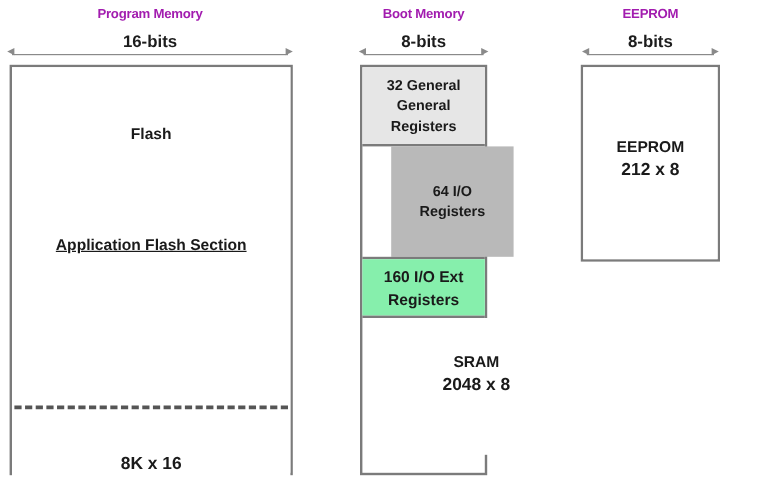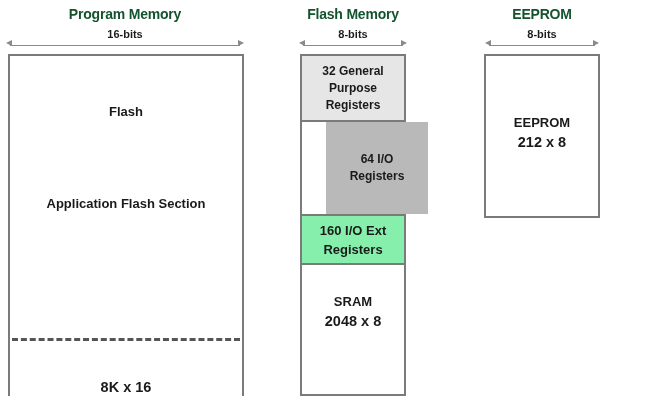--- a/index.html
+++ b/index.html
@@ -12,37 +12,37 @@
     height: 406px;
     position: relative;
     font-family: "Liberation Sans", sans-serif;
     color: #1a1a1a;
     overflow: hidden;
   }
   .col-title {
     position: absolute;
     text-align: center;
     font-weight: bold;
-    font-size: 14px;
+    font-size: 11px;
     letter-spacing: -0.2px;
-    color: #14532d;
+    color: #a21caf;
     white-space: nowrap;
   }
   
   .dim {
     position: absolute;
     height: 20px;
   }
   .dim .dim-label {
     position: absolute;
     left: 0;
     right: 0;
     top: -3px;
     text-align: center;
-    font-size: 11px;
+    font-size: 14px;
     font-weight: bold;
     color: #1c1c1c;
     background: #ffffff;
     line-height: 11px;
   }
   .dim .dim-line {
     position: absolute;
     left: 4px;
     right: 4px;
     top: 13px;
@@ -120,57 +120,57 @@
   <span class="arrow-r"></span>
 </div>
 
 <div class="mem-box" style="left:8px; top:54px; width:236px; height:342px;">
 
   <div class="seg" style="top:0; height:342px; justify-content:space-between; padding-top:46px; background:#ffffff;">
     <span class="seg-line t-md">Flash</span>
     <span class="seg-line t-lg">8K x 16</span>
   </div>
 
-  <div class="free-label t-md" style="left:0; right:0; top:138px;">Application Flash Section</div>
+  <div class="free-label t-md" style="left:0; right:0; top:138px;text-decoration:underline;">Application Flash Section</div>
 
   <div class="dashed-div" style="left:2px; right:2px; top:282px;"></div>
 
 </div>
 
-<div class="col-title" style="left:298px; top:6px; width:110px;">Flash Memory</div>
+<div class="col-title" style="left:298px; top:6px; width:110px;">Boot Memory</div>
 
 <div class="dim" style="left:299px; top:32px; width:108px;">
   <span class="dim-label">8-bits</span>
   <span class="dim-line"></span>
   <span class="arrow-l"></span>
   <span class="arrow-r"></span>
 </div>
 
 <div class="mem-box" style="left:300px; top:54px; width:106px; height:342px;">
 
   <div class="seg" style="top:0; height:64px; background:#e6e6e6;">
     <span class="seg-line t-sm">32 General</span>
-    <span class="seg-line t-sm">Purpose</span>
+    <span class="seg-line t-sm">General</span>
     <span class="seg-line t-sm">Registers</span>
   </div>
   <div class="seg-div" style="top:64px;"></div>
 
   <div class="seg" style="top:66px; height:92px; background:#b9b9b9;margin-left:24px;">
     <span class="seg-line t-sm">64 I/O</span>
     <span class="seg-line t-sm">Registers</span>
   </div>
   <div class="seg-div" style="top:158px;"></div>
 
   <div class="seg" style="top:160px; height:47px; background:#86efac;">
     <span class="seg-line t-md">160 I/O Ext</span>
     <span class="seg-line t-md">Registers</span>
   </div>
   <div class="seg-div" style="top:207px;"></div>
 
-  <div class="seg" style="top:209px; height:114px; justify-content:flex-start; padding-top:27px; background:#ffffff;">
+  <div class="seg" style="top:209px; height:114px; justify-content:flex-start; padding-top:27px; background:#ffffff;margin-left:44px;">
     <span class="seg-line t-md">SRAM</span>
     <span class="seg-line t-lg">2048 x 8</span>
   </div>
 </div>
 
 <div class="col-title" style="left:484px; top:6px; width:116px;">EEPROM</div>
 
 <div class="dim" style="left:485px; top:32px; width:114px;">
   <span class="dim-label">8-bits</span>
   <span class="dim-line"></span>

